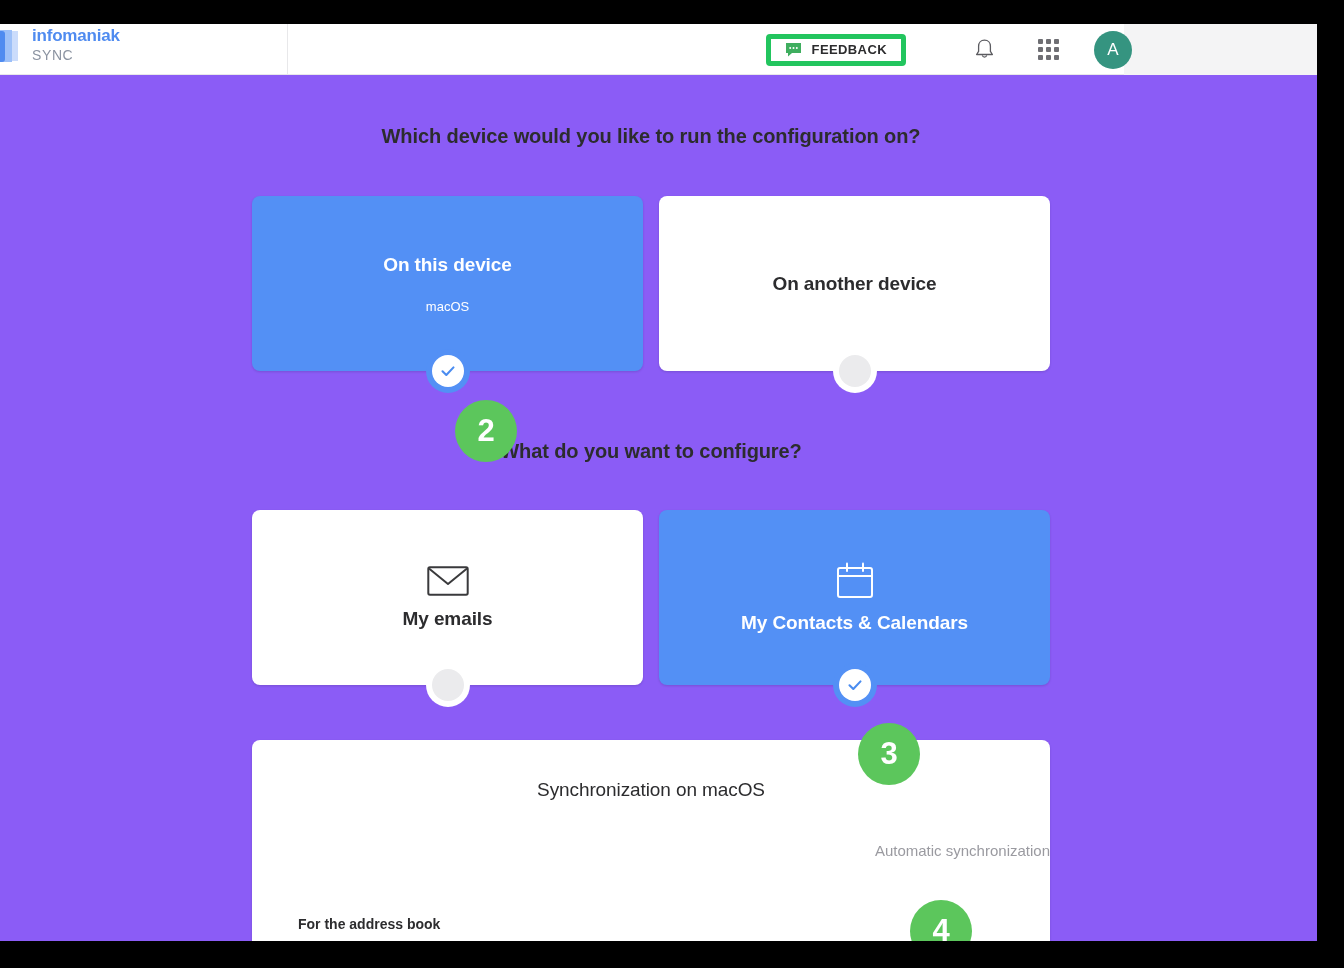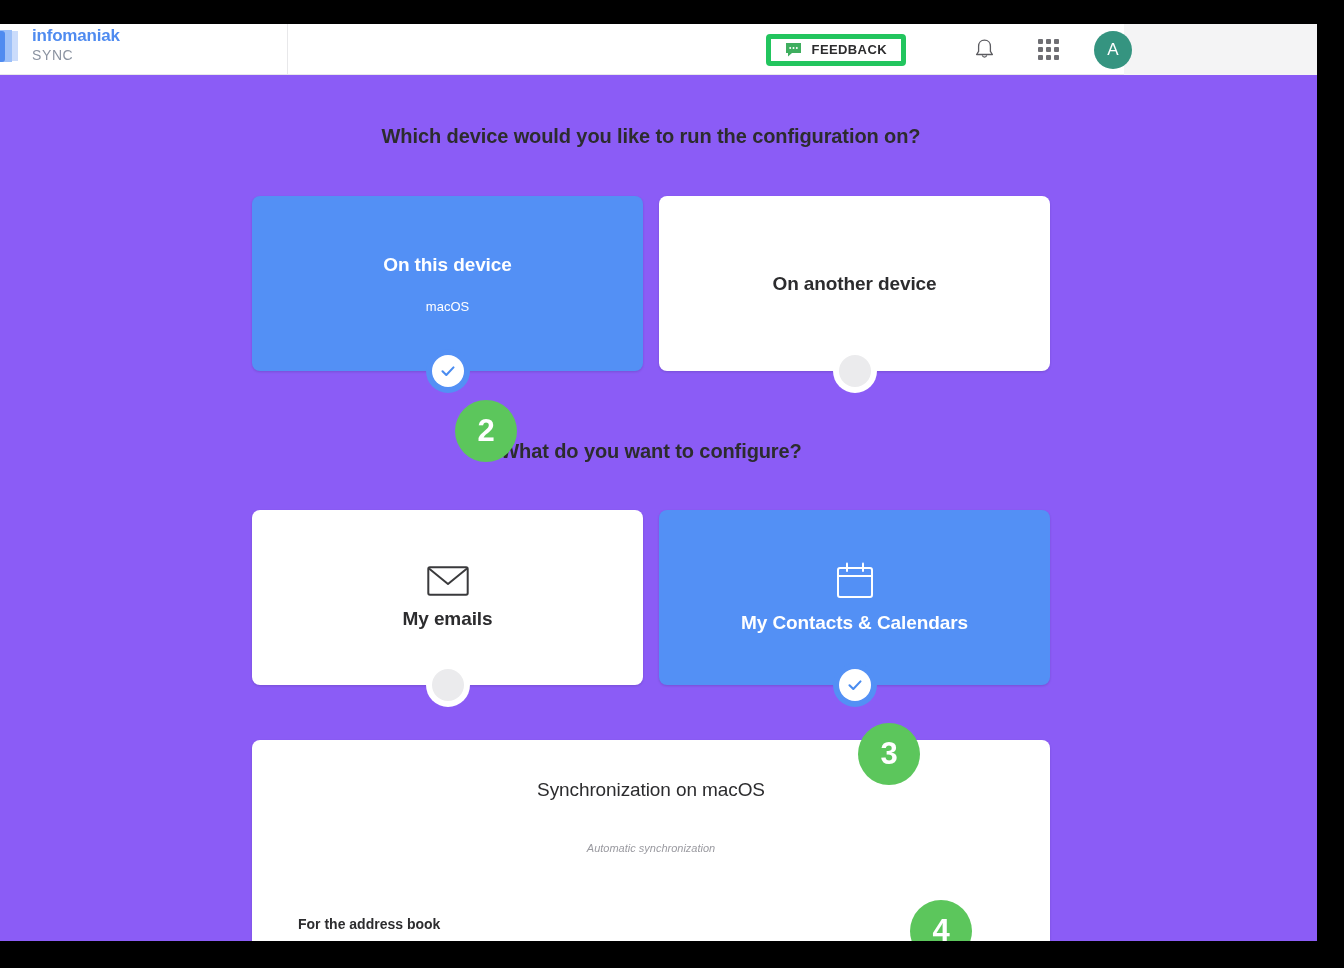--- a/index.html
+++ b/index.html
@@ -272,27 +272,26 @@
   }
 
   #tabs {
     position: absolute;
     left: 0; top: 102px;
     width: 798px;
     display: flex;
   }
   .tab {
     flex: 1;
-    text-align: center;
-    font-size: 11px;
+    text-align: right;
+    font-size: 15px;
     padding-bottom: 17px;
     border-bottom: 2px solid transparent;
     color: #9a9aa0;
     cursor: pointer;
-    font-style: italic;
   }
   .tab.active {
     color: #4a8cf0;
     border-bottom-color: #4a8cf0;
   }
 
   #addr-head {
     position: absolute;
     left: 30px; top: 176px;
     font-size: 14px;

